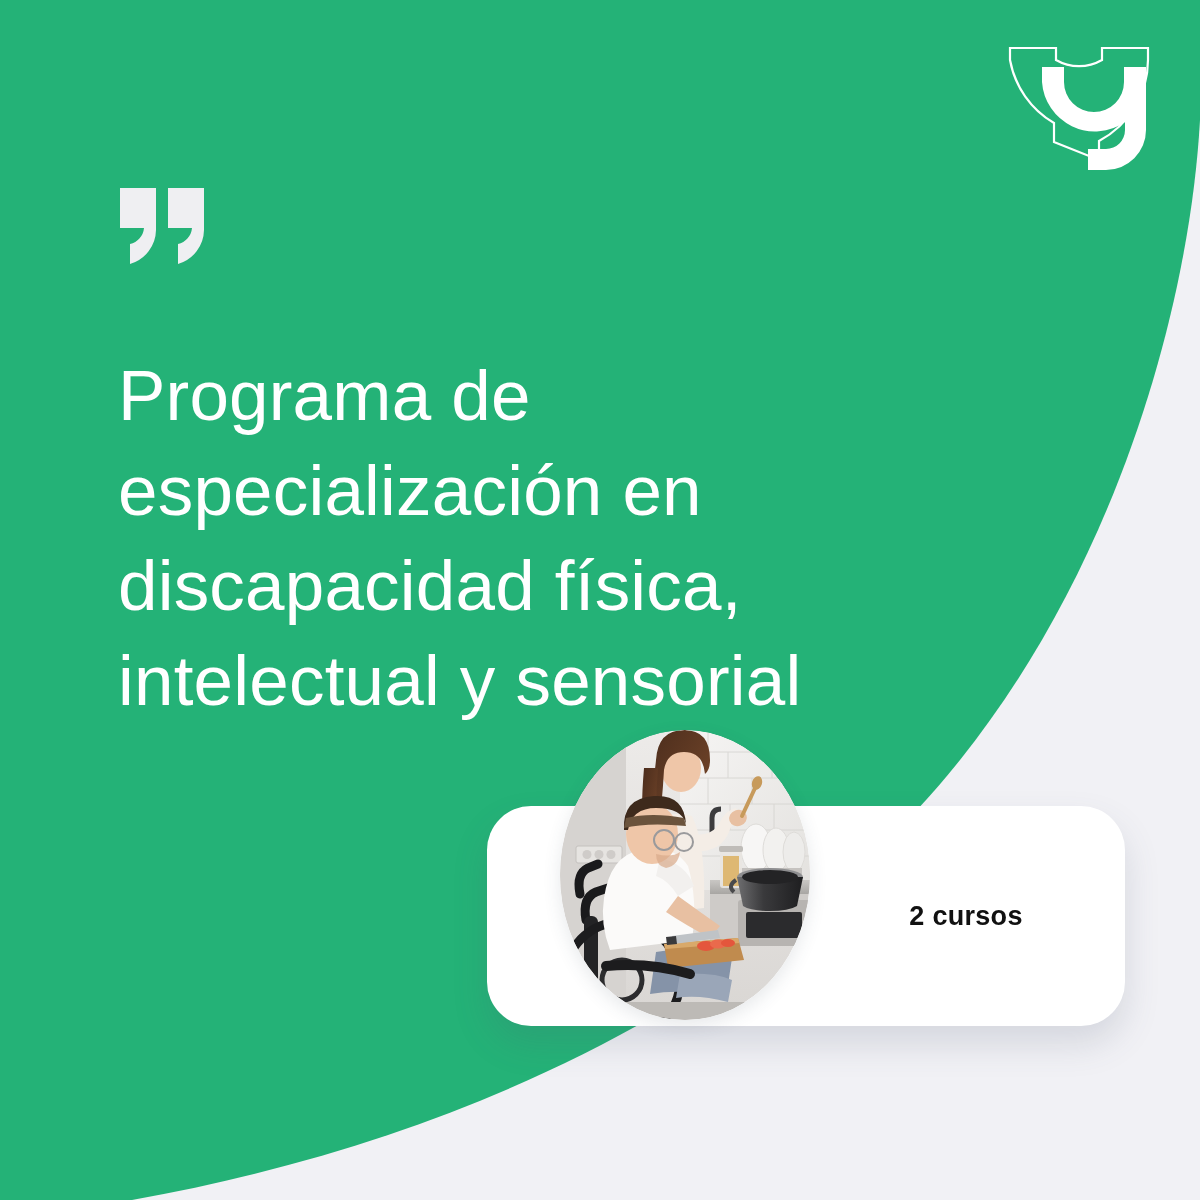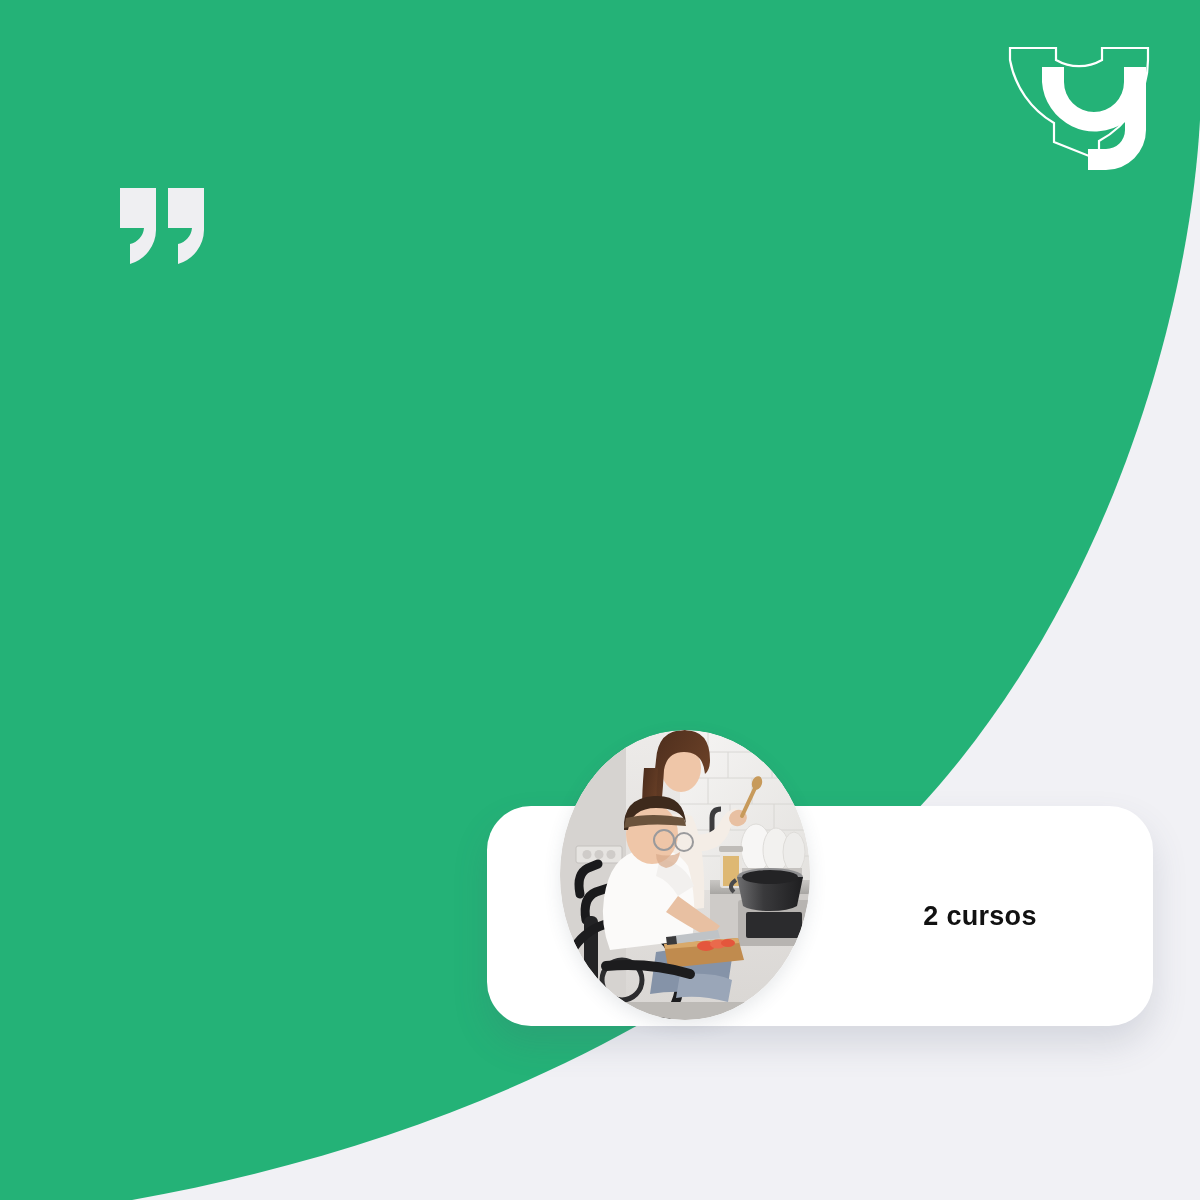--- a/index.html
+++ b/index.html
@@ -65,21 +65,20 @@
   
   #info-card {
     position: absolute;
     left: 487px;
     top: 806px;
     width: 638px;
     height: 220px;
     background: #ffffff;
     border-radius: 44px;
     box-shadow: 0 18px 34px rgba(80, 90, 110, 0.17);
-    padding-left: 28px;
   }
   #card-label {
     position: absolute;
     left: 0;
     top: 0;
     width: 100%;
     height: 100%;
     display: flex;
     align-items: center;
     justify-content: center;
@@ -128,20 +127,24 @@
              A40,40 0 0 1 104,140 L86,140 L86,119 L104,119
              A19,19 0 0 0 123,100 L123,92
              A53,53 0 0 1 40,52 Z" fill="#FFFFFF"></path>
   </svg>
 
   <svg id="quote-mark" viewBox="0 0 100 80" aria-hidden="true">
     <path d="M2,2 L38,2 L38,44 A36,36 0 0 1 12,78 L12,58 A18,18 0 0 0 26,42 L2,42 Z" fill="#EFEFF2"></path>
     <path d="M50,2 L86,2 L86,44 A36,36 0 0 1 60,78 L60,58 A18,18 0 0 0 74,42 L50,42 Z" fill="#EFEFF2"></path>
   </svg>
 
+  <h1 id="headline" style="color: rgb(255, 255, 255);">Programa de
+especialización en
+discapacidad física,
+intelectual y sensorial</h1>
 
   <div id="info-card" style="background: rgb(255, 255, 255);">
     <div id="card-label" style="color: rgb(17, 17, 17);">2 cursos</div>
   </div>
 
   <div id="photo-circle">
     <svg viewBox="0 0 250 290" width="250" height="290" aria-hidden="true">
       <defs>
         <clipPath id="circClip">
             <ellipse cx="125" cy="145" rx="125" ry="145"></ellipse>

